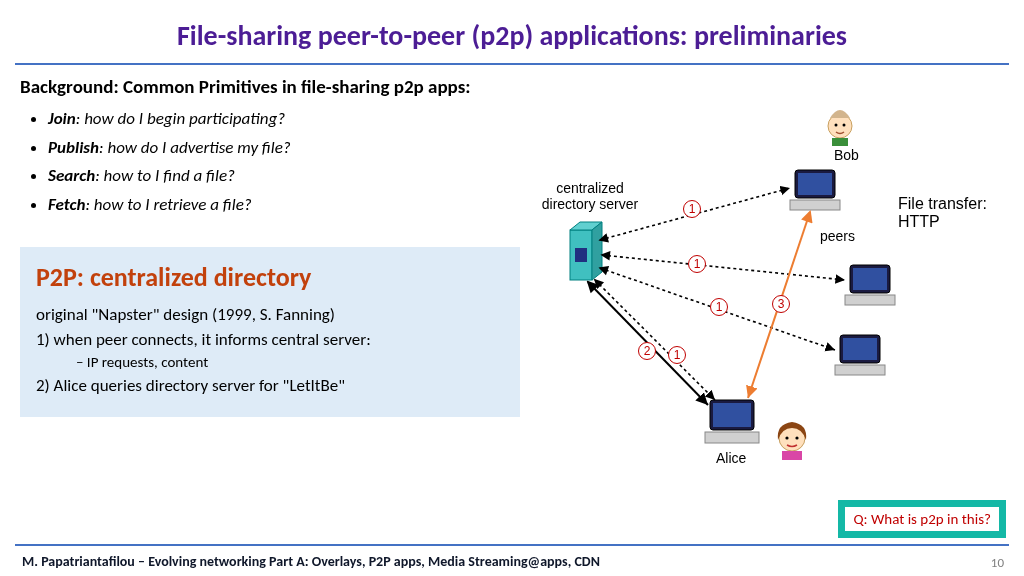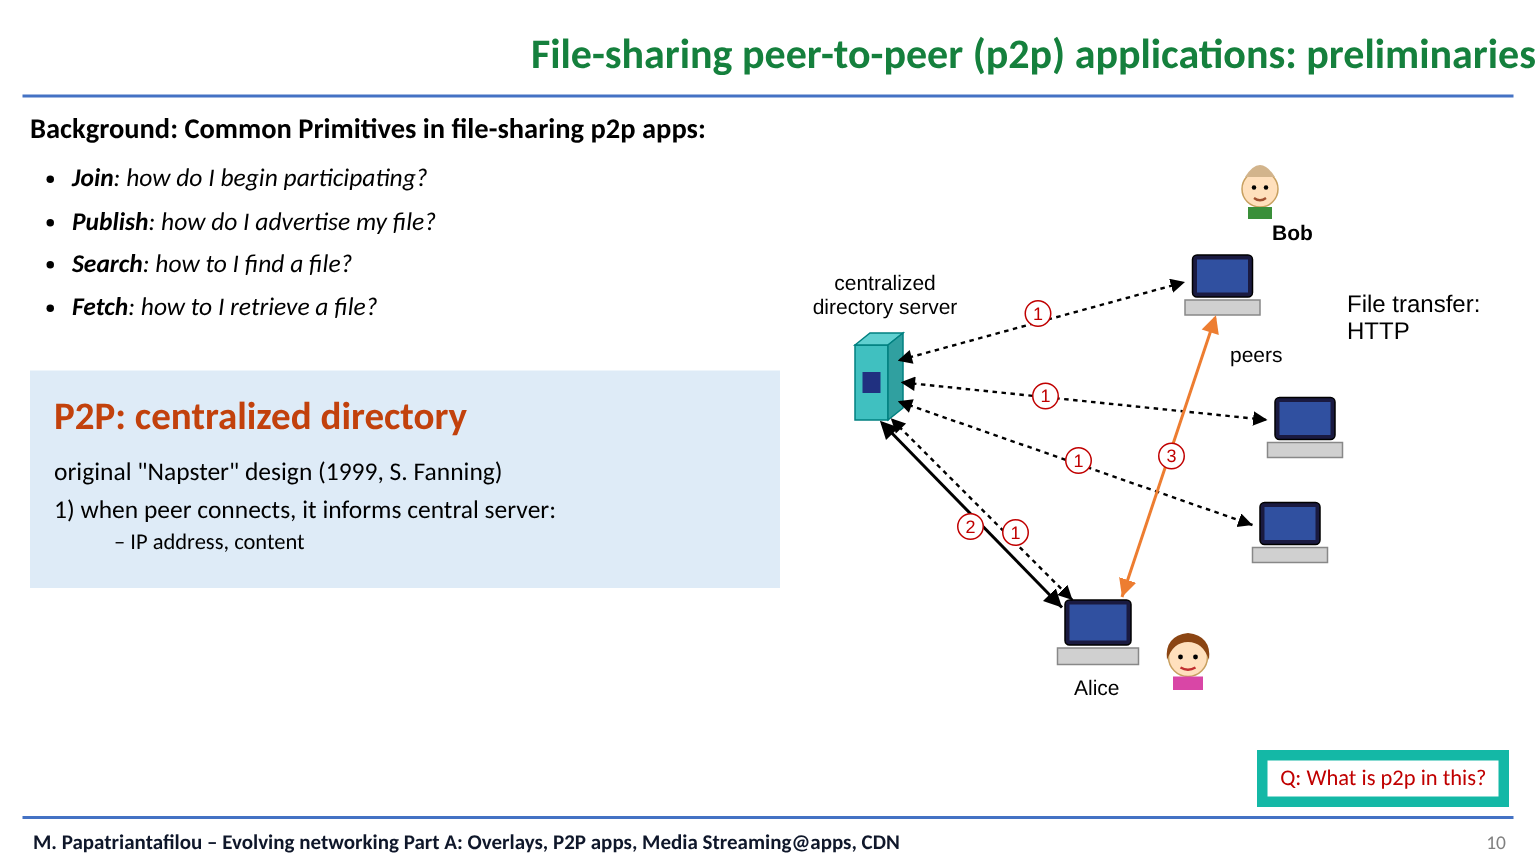--- a/index.html
+++ b/index.html
@@ -5,24 +5,24 @@
   * { margin: 0; padding: 0; box-sizing: border-box; }
   body {
     width: 1024px;
     height: 576px;
     font-family: Calibri, Arial, sans-serif;
     background: #fff;
     position: relative;
     overflow: hidden;
   }
   .title {
-    color: #15803d;
+    color: #4c1d95;
     font-size: 28px;
     font-weight: bold;
-    text-align: right;
+    text-align: center;
     padding: 18px 0 10px;
   }
   .hr {
     height: 2px;
     background: #4472c4;
     margin: 0 15px;
   }
   .content {
     display: flex;
     padding: 10px 20px 0;
@@ -144,21 +144,22 @@
       <li><span class="term">Publish</span><span>: how do I advertise my file?</span></li>
       <li><span class="term">Search</span><span>: how to I find a file?</span></li>
       <li><span class="term">Fetch</span><span>: how to I retrieve a file?</span></li>
     </ul>
 
     <div class="box">
       <div class="box-title">P2P: centralized directory</div>
       <div class="box-text">
         <div>original "Napster" design (1999,  S.  Fanning)</div>
         <div>1) when peer connects, it informs central server:</div>
-        <div class="indent">–   IP address, content</div>
+        <div class="indent">–   IP requests, content</div>
+        <div>2) Alice queries directory server for "LetItBe"</div>
       </div>
     </div>
   </div>
 </div>
 
 <div class="diagram">
   <svg class="diagram-svg">
     <defs>
       <marker id="arrB" markerWidth="8" markerHeight="8" refX="6" refY="3" orient="auto">
         <path d="M0,0 L6,3 L0,6 Z" fill="#000"></path>
@@ -224,21 +225,21 @@
       <circle cx="14" cy="18" r="13" fill="#ffe0bd" stroke="#c8a060"></circle>
       <path d="M0 20 Q-2 4 14 2 Q30 4 28 20 Q24 8 14 8 Q4 8 0 20" fill="#8b4513"></path>
       <circle cx="9" cy="18" r="1.6" fill="#000"></circle>
         <circle cx="19" cy="18" r="1.6" fill="#000"></circle>
       <path d="M9 25 Q14 28 19 25" stroke="#c03030" fill="none" stroke-width="1.6"></path>
       <rect x="4" y="31" width="20" height="9" fill="#d946a6"></rect>
     </g>
   </svg>
 
   <div class="label" style="left:-10px; top:80px; width:120px;text-align:center;">centralized directory server</div>
-  <div class="label" style="left:308px; top:47px;font-weight:bold;">Bob</div>
+  <div class="label" style="left:294px; top:47px;">Bob</div>
   <div class="label" style="left:176px; top:350px;">Alice</div>
   <div class="label" style="left:280px; top:128px;">peers</div>
   <div class="label" style="left:358px; top:95px; width:110px; text-align:left; font-size:16px;">File transfer: HTTP</div>
 
   <div class="circ-num" style="left:143px; top:100px;">1</div>
   <div class="circ-num" style="left:148px; top:155px;">1</div>
   <div class="circ-num" style="left:170px; top:198px;">1</div>
   <div class="circ-num" style="left:128px; top:246px;">1</div>
   <div class="circ-num" style="left:98px; top:242px;">2</div>
   <div class="circ-num" style="left:232px; top:195px;">3</div>

